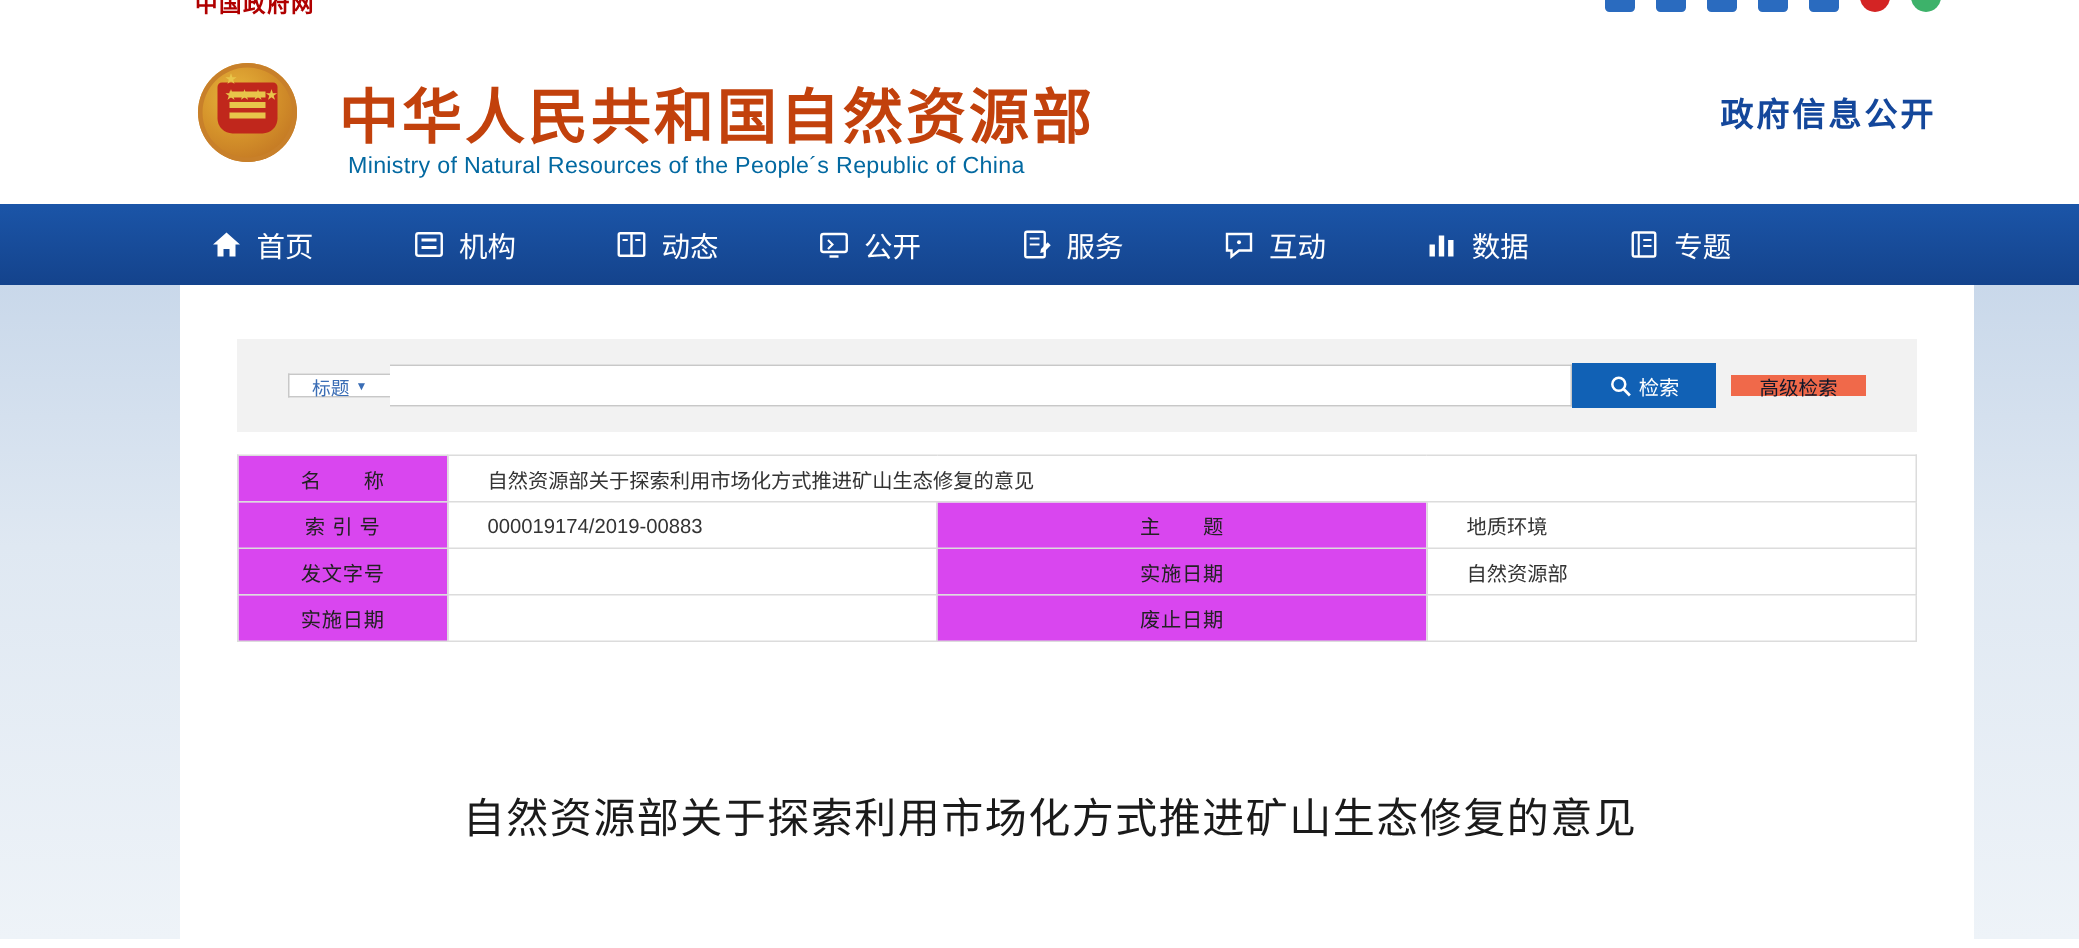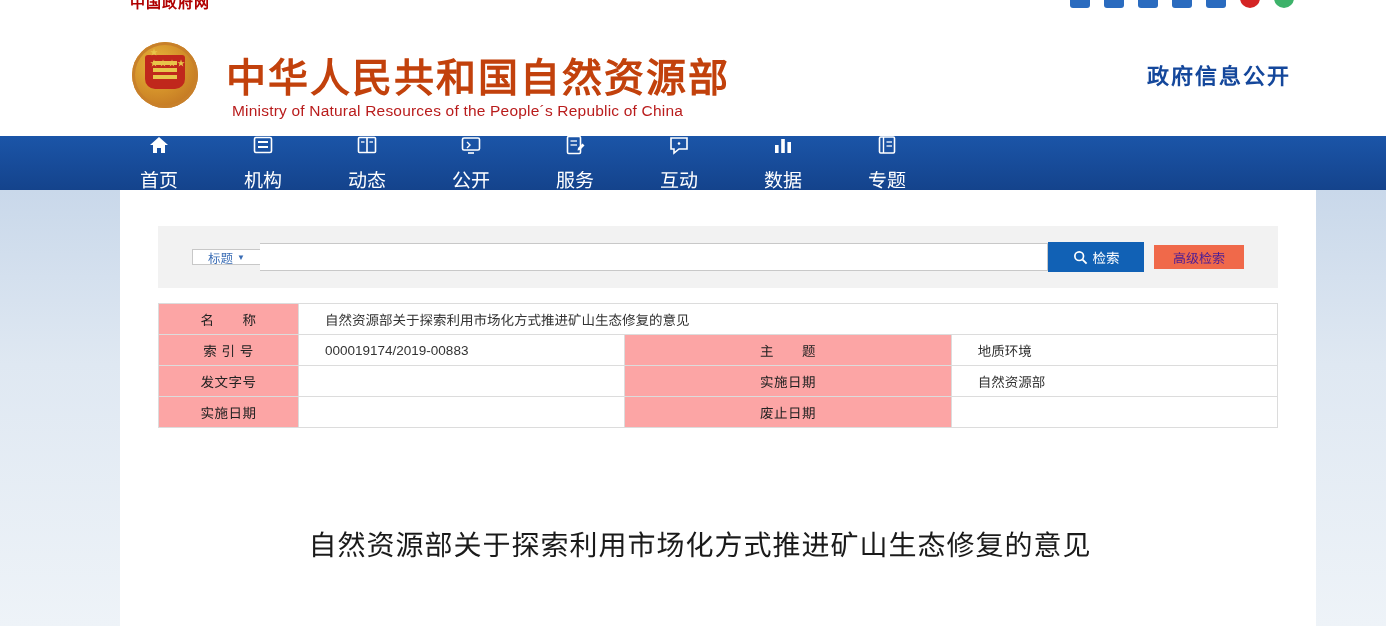--- a/index.html
+++ b/index.html
@@ -118,21 +118,21 @@
     color: #c2410c;
     letter-spacing: 2px;
     font-family: "DejaVu Sans", "Liberation Sans", sans-serif;
     white-space: nowrap;
   }
   .title-en {
     position: absolute;
     left: 232px;
     top: 90px;
     font-size: 15.5px;
-    color: #b91c1c;
+    color: #0369a1;
     letter-spacing: 0.2px;
     white-space: nowrap;
   }
   .header-right {
     position: absolute;
     right: 95px;
     top: 46px;
     font-size: 22px;
     font-weight: bold;
     color: #14479b;
@@ -151,21 +151,20 @@
   }
   .nav-item {
     display: flex;
     align-items: center;
     gap: 9px;
     color: #ffffff;
     font-size: 19px;
     margin-right: 66px;
     white-space: nowrap;
     cursor: pointer;
-    flex-direction: column;
   }
   .nav-item .nav-ico {
     width: 22px;
     height: 22px;
     display: inline-block;
     position: relative;
   }
   .nav-ico svg { display: block; }
 
   
@@ -236,23 +235,23 @@
     display: flex;
     align-items: center;
     justify-content: center;
     gap: 5px;
     cursor: pointer;
     border: none;
     margin-left: 0;
   }
   .btn-adv {
     width: 90px;
-    height: 24px;
+    height: 14px;
     background: #f0694a;
-    color: #4c1d95;
+    color: #0f172a;
     font-size: 13px;
     display: flex;
     align-items: center;
     justify-content: center;
     cursor: pointer;
     border: none;
     margin-left: 10px;
   }
 
   
@@ -267,21 +266,21 @@
     table-layout: fixed;
   }
   .info-table td {
     border: 1px solid #dcdcdc;
     height: 31px;
     padding: 0 10px;
     box-sizing: border-box;
   }
   .info-table td.lbl {
     width: 140px;
-    background: #fca5a5;
+    background: #d946ef;
     text-align: center;
     color: #222;
     font-weight: normal;
     letter-spacing: 0.5px;
   }
   .info-table td.val {
     background: #ffffff;
     padding-left: 26px;
   }
   .info-table tr.first td.val { padding-left: 26px; }

